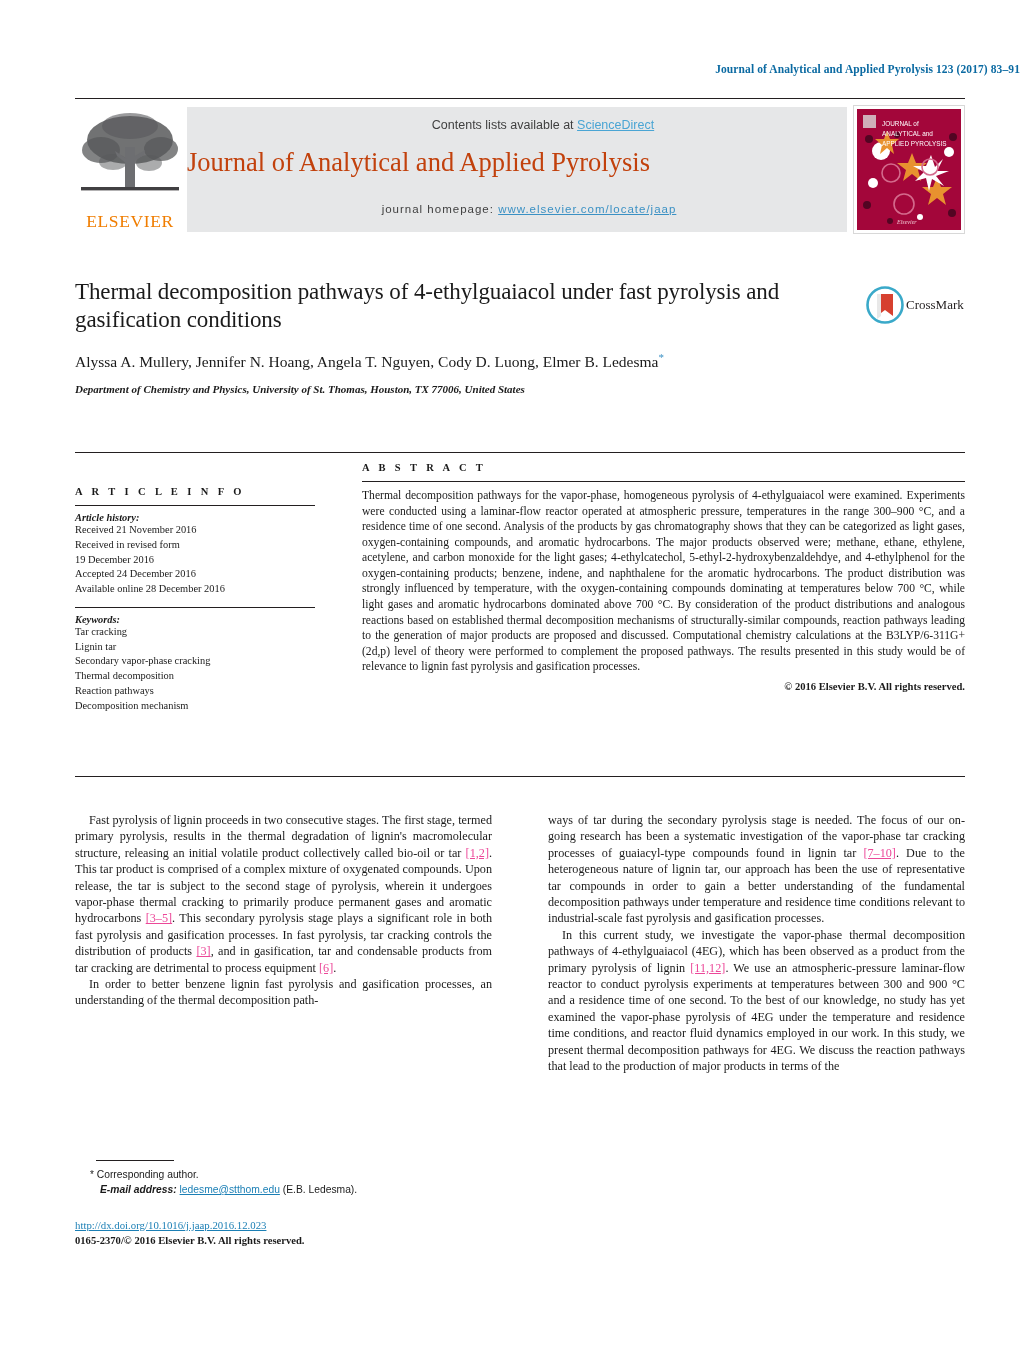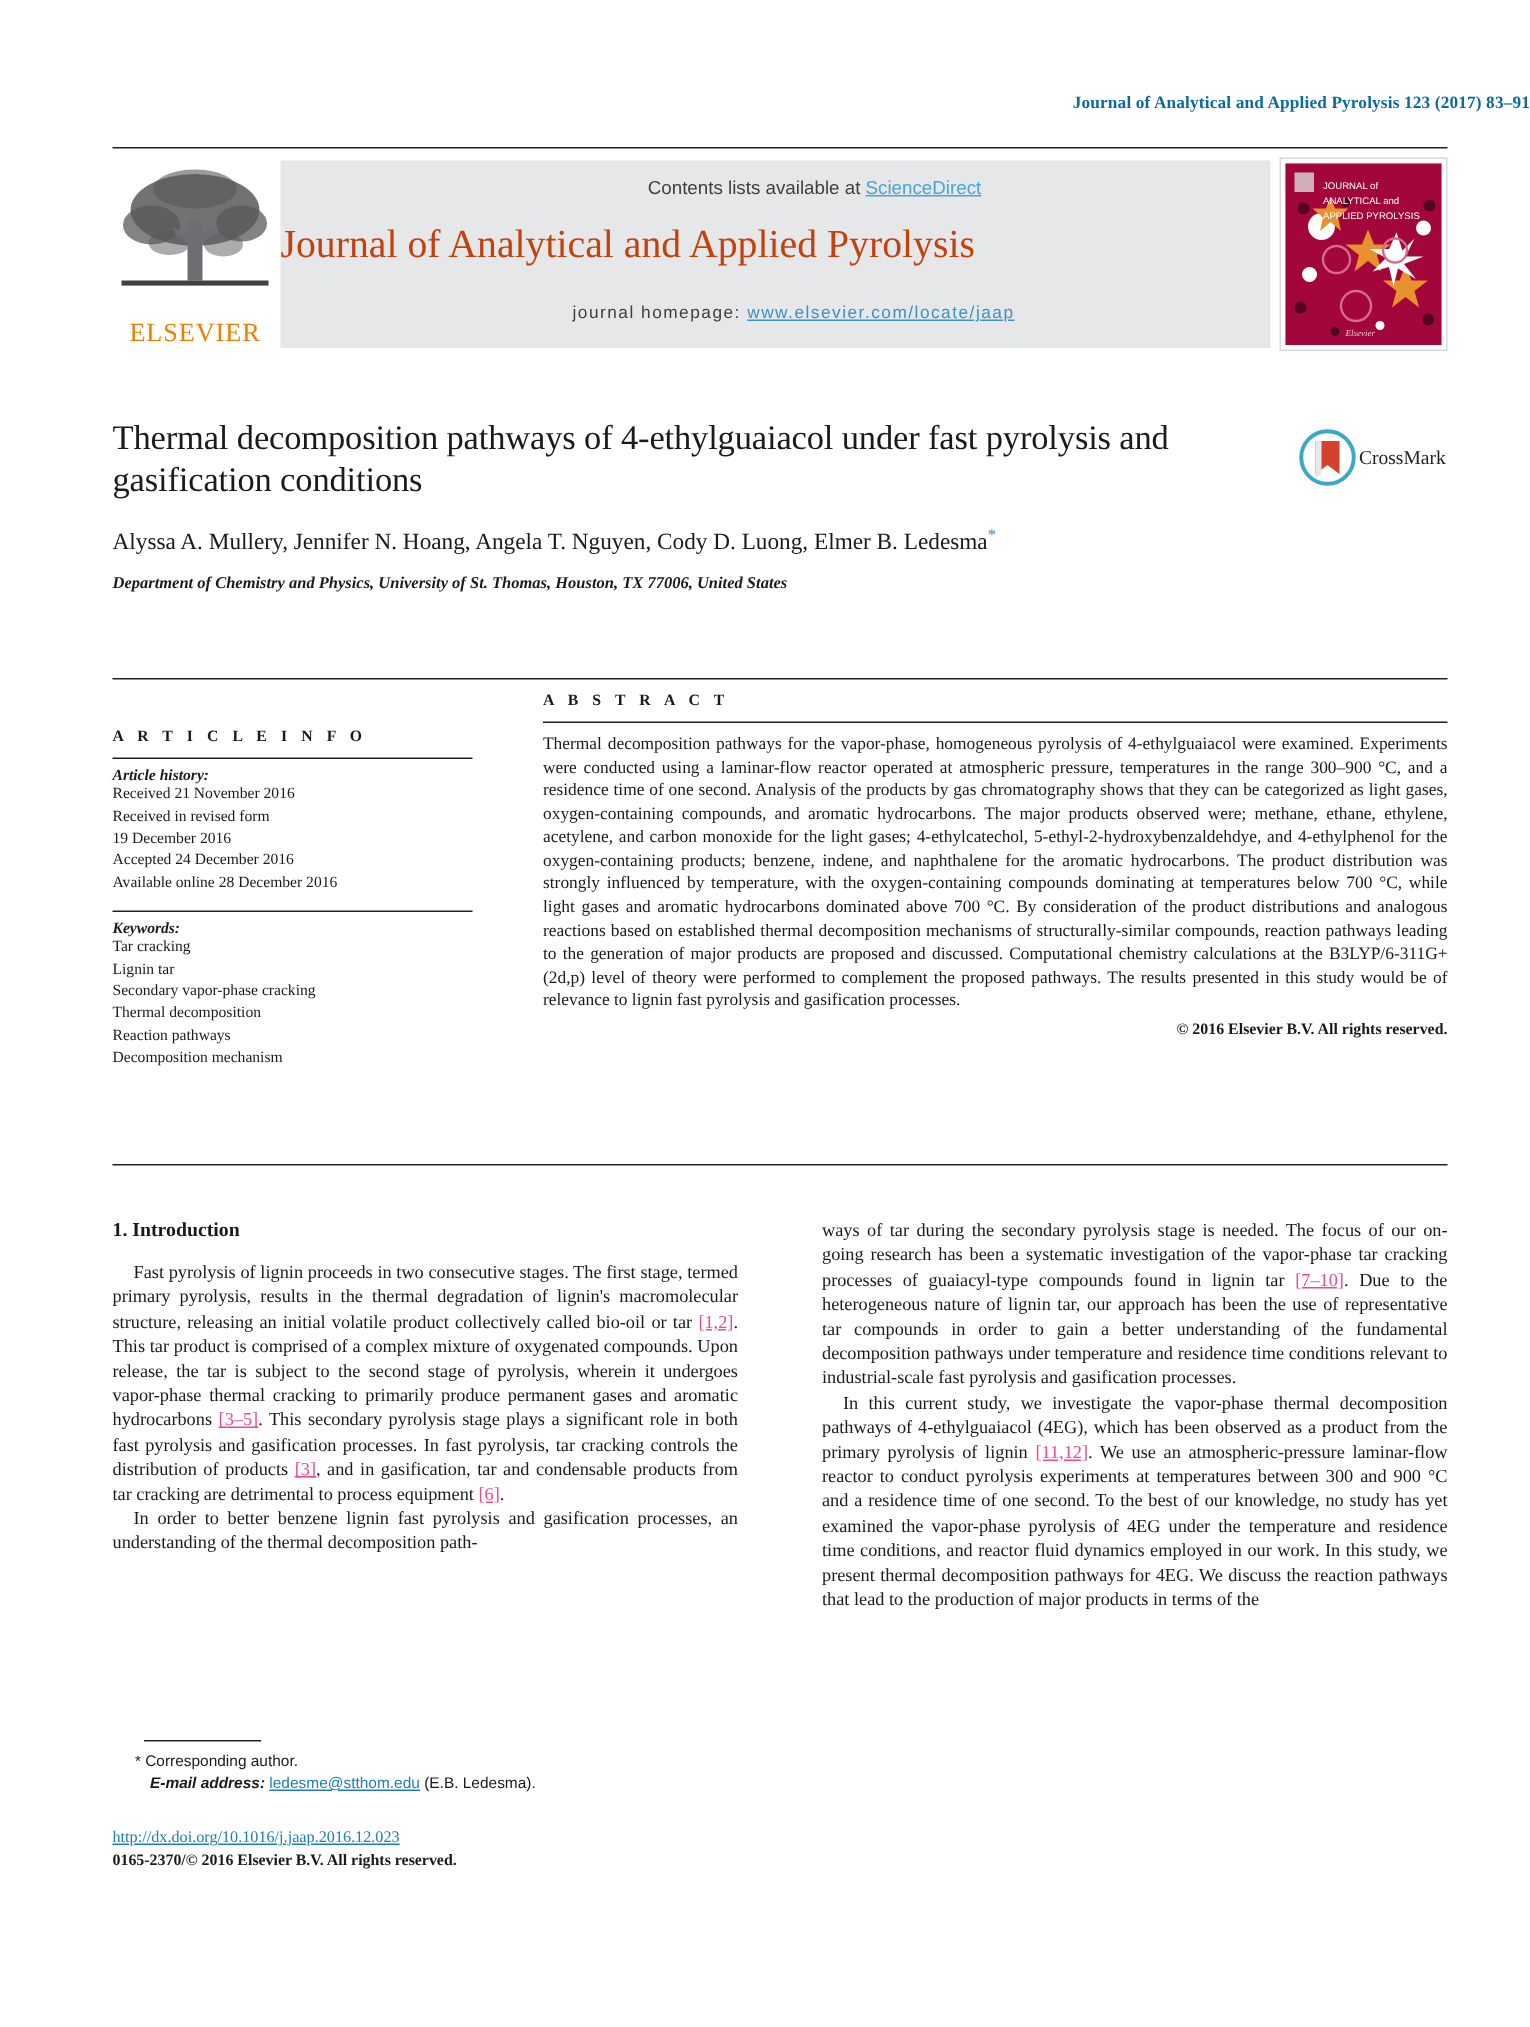--- a/index.html
+++ b/index.html
@@ -403,21 +403,20 @@
     <div class="thin-rule"></div>
     <p class="abstract-text">Thermal decomposition pathways for the vapor-phase, homogeneous pyrolysis of 4-ethylguaiacol were examined. Experiments were conducted using a laminar-flow reactor operated at atmospheric pressure, temperatures in the range 300–900 °C, and a residence time of one second. Analysis of the products by gas chromatography shows that they can be categorized as light gases, oxygen-containing compounds, and aromatic hydrocarbons. The major products observed were; methane, ethane, ethylene, acetylene, and carbon monoxide for the light gases; 4-ethylcatechol, 5-ethyl-2-hydroxybenzaldehdye, and 4-ethylphenol for the oxygen-containing products; benzene, indene, and naphthalene for the aromatic hydrocarbons. The product distribution was strongly influenced by temperature, with the oxygen-containing compounds dominating at temperatures below 700 °C, while light gases and aromatic hydrocarbons dominated above 700 °C. By consideration of the product distributions and analogous reactions based on established thermal decomposition mechanisms of structurally-similar compounds, reaction pathways leading to the generation of major products are proposed and discussed. Computational chemistry calculations at the B3LYP/6-311G+(2d,p) level of theory were performed to complement the proposed pathways. The results presented in this study would be of relevance to lignin fast pyrolysis and gasification processes.</p>
     <div class="copyright">© 2016 Elsevier B.V. All rights reserved.</div>
   </div>
 
   <div class="rule-main" style="top:776px;"></div>
 
   <div class="body-area">
 
     <div class="col col-left">
-      <h2 class="h2">1.  Introduction</h2>
       <p class="bodytext"><span style="display:inline-block;width:14px;"></span><span>Fast pyrolysis of lignin proceeds in two consecutive stages. The first stage, termed primary pyrolysis, results in the thermal degradation of lignin's macromolecular structure, releasing an initial volatile product collectively called bio-oil or tar </span><a class="ref" href="#">[1,2]</a><span>. This tar product is comprised of a complex mixture of oxygenated compounds. Upon release, the tar is subject to the second stage of pyrolysis, wherein it undergoes vapor-phase thermal cracking to primarily produce permanent gases and aromatic hydrocarbons </span><a class="ref" href="#">[3–5]</a><span>. This secondary pyrolysis stage plays a significant role in both fast pyrolysis and gasification processes. In fast pyrolysis, tar cracking controls the distribution of products </span><a class="ref" href="#">[3]</a><span>, and in gasification, tar and condensable products from tar cracking are detrimental to process equipment </span><a class="ref" href="#">[6]</a><span>.</span></p>
       <p class="bodytext">In order to better benzene lignin fast pyrolysis and gasification processes, an understanding of the thermal decomposition path-</p>
     </div>
 
     <div class="col col-right">
       <p class="bodytext"><span>ways of tar during the secondary pyrolysis stage is needed. The focus of our on-going research has been a systematic investigation of the vapor-phase tar cracking processes of guaiacyl-type compounds found in lignin tar </span><a class="ref" href="#">[7–10]</a><span>. Due to the heterogeneous nature of lignin tar, our approach has been the use of representative tar compounds in order to gain a better understanding of the fundamental decomposition pathways under temperature and residence time conditions relevant to industrial-scale fast pyrolysis and gasification processes.</span></p>
       <p class="bodytext"><span>In this current study, we investigate the vapor-phase thermal decomposition pathways of 4-ethylguaiacol (4EG), which has been observed as a product from the primary pyrolysis of lignin </span><a class="ref" href="#">[11,12]</a><span>. We use an atmospheric-pressure laminar-flow reactor to conduct pyrolysis experiments at temperatures between 300 and 900 °C and a residence time of one second. To the best of our knowledge, no study has yet examined the vapor-phase pyrolysis of 4EG under the temperature and residence time conditions, and reactor fluid dynamics employed in our work. In this study, we present thermal decomposition pathways for 4EG. We discuss the reaction pathways that lead to the production of major products in terms of the</span></p>
     </div>
   </div>
 

